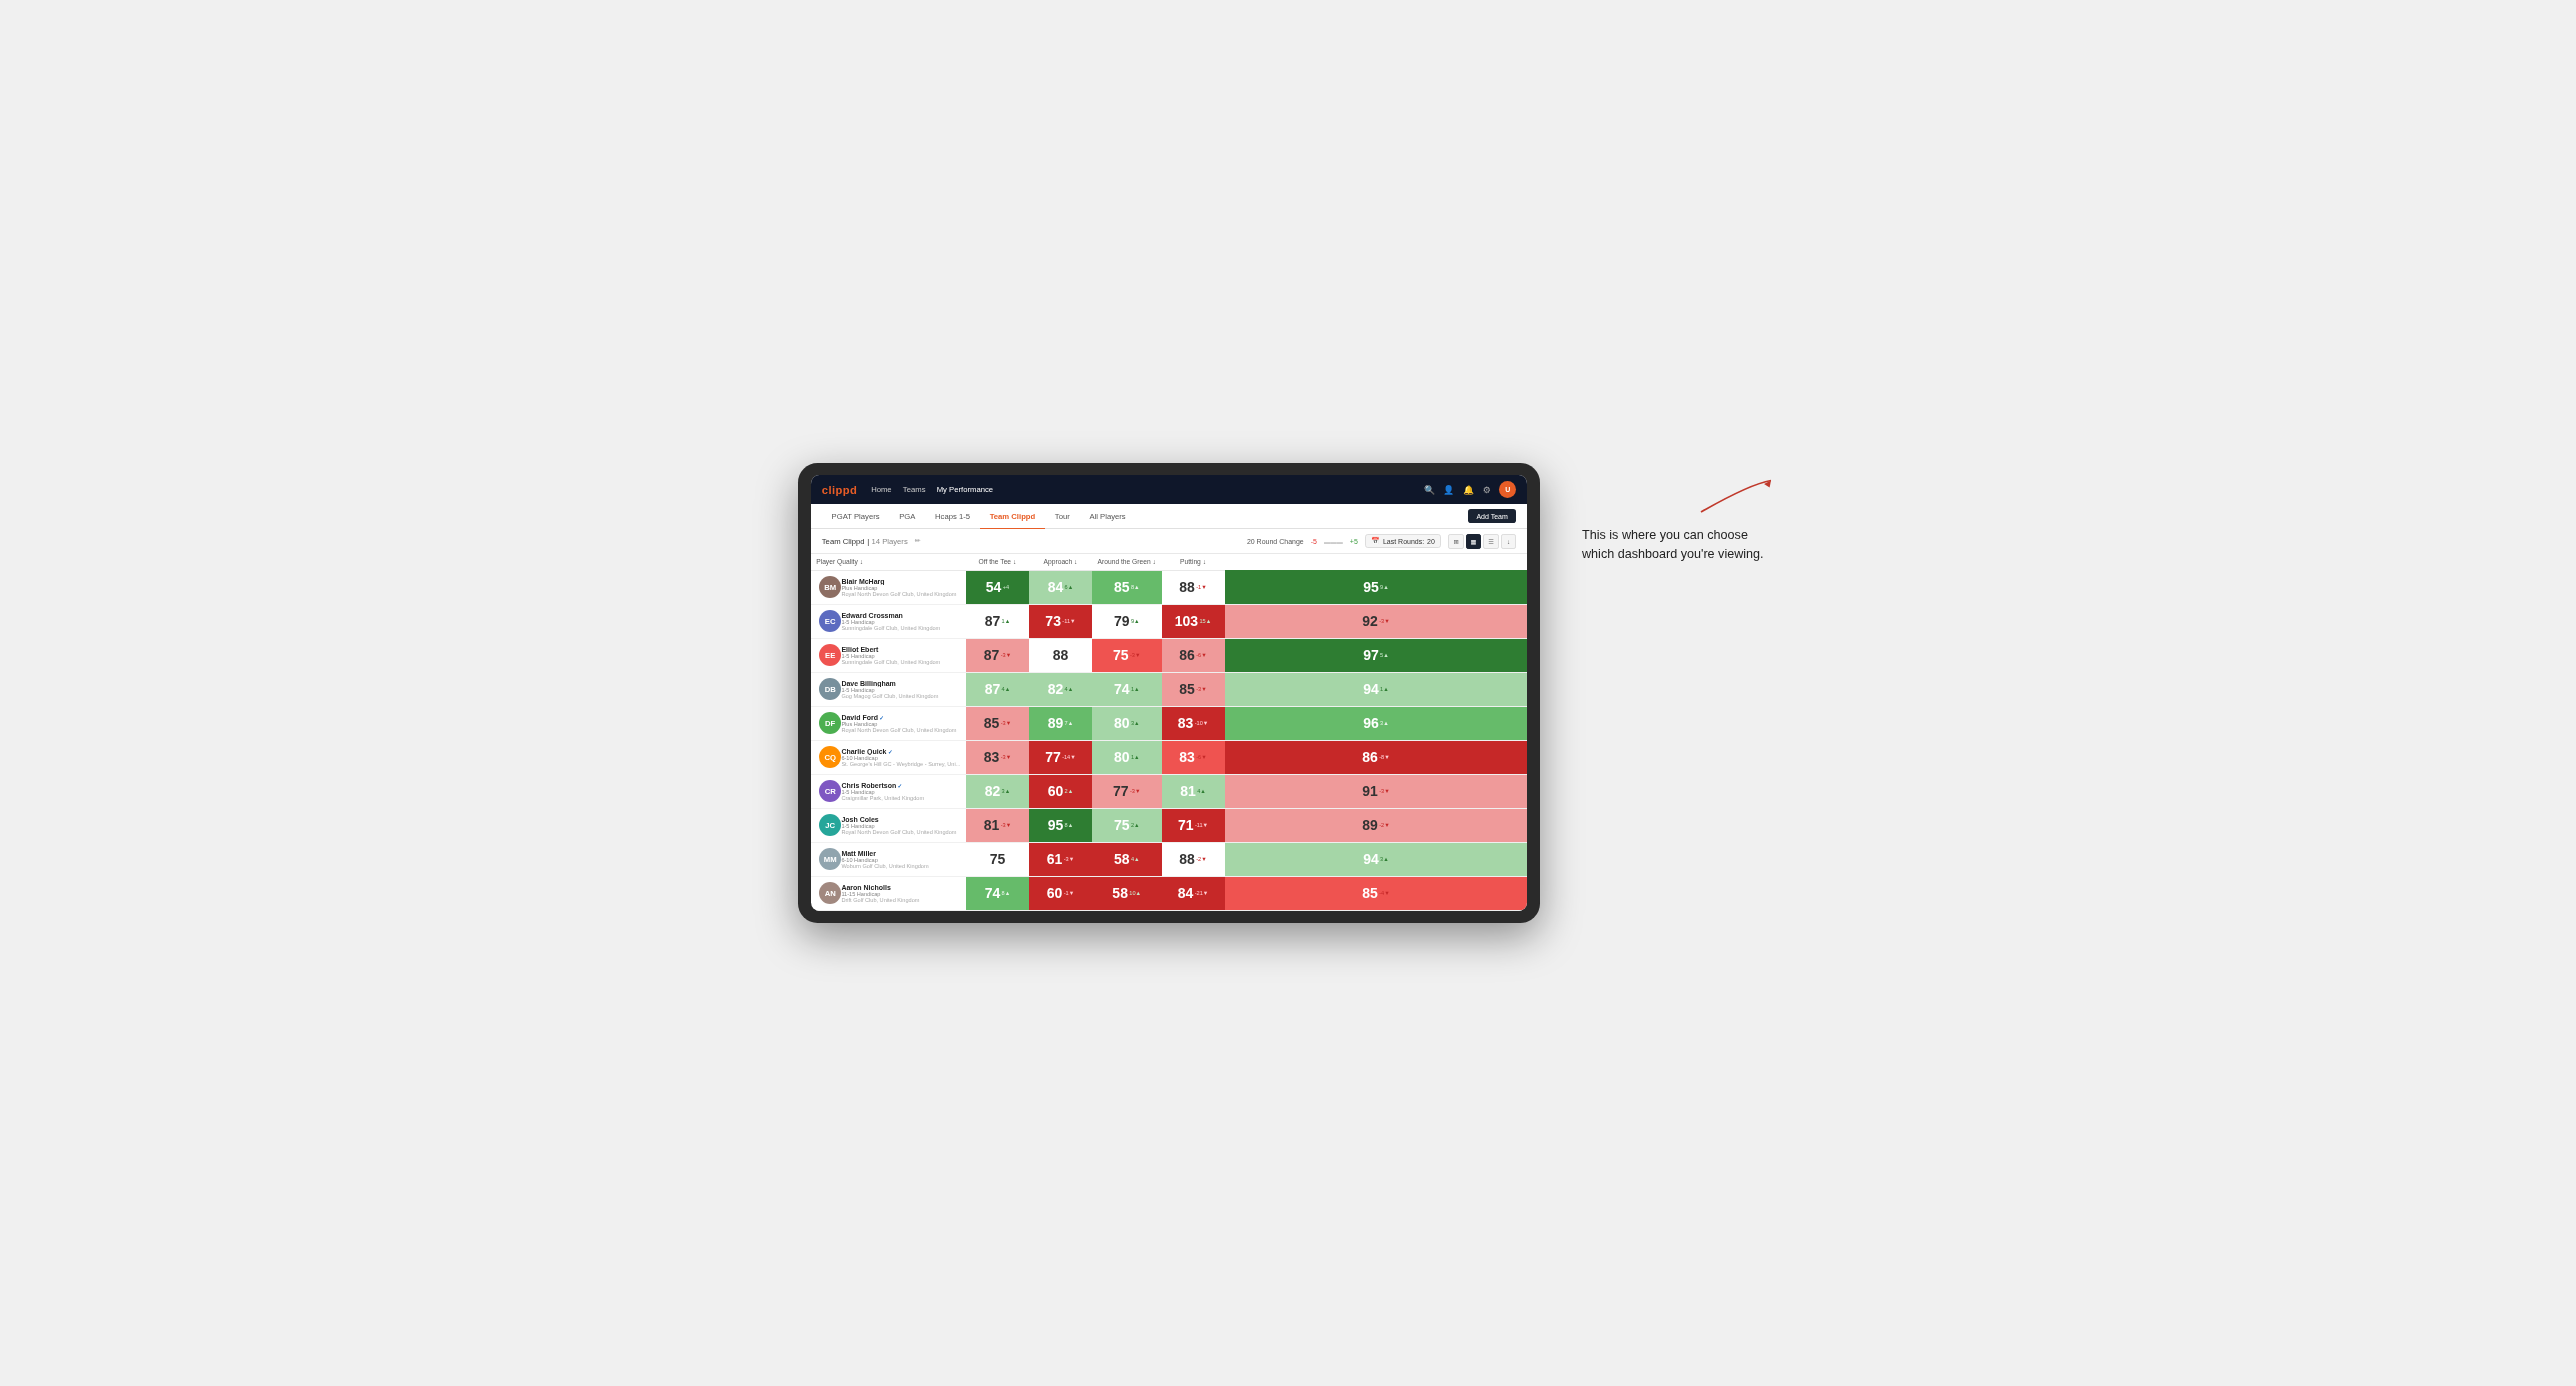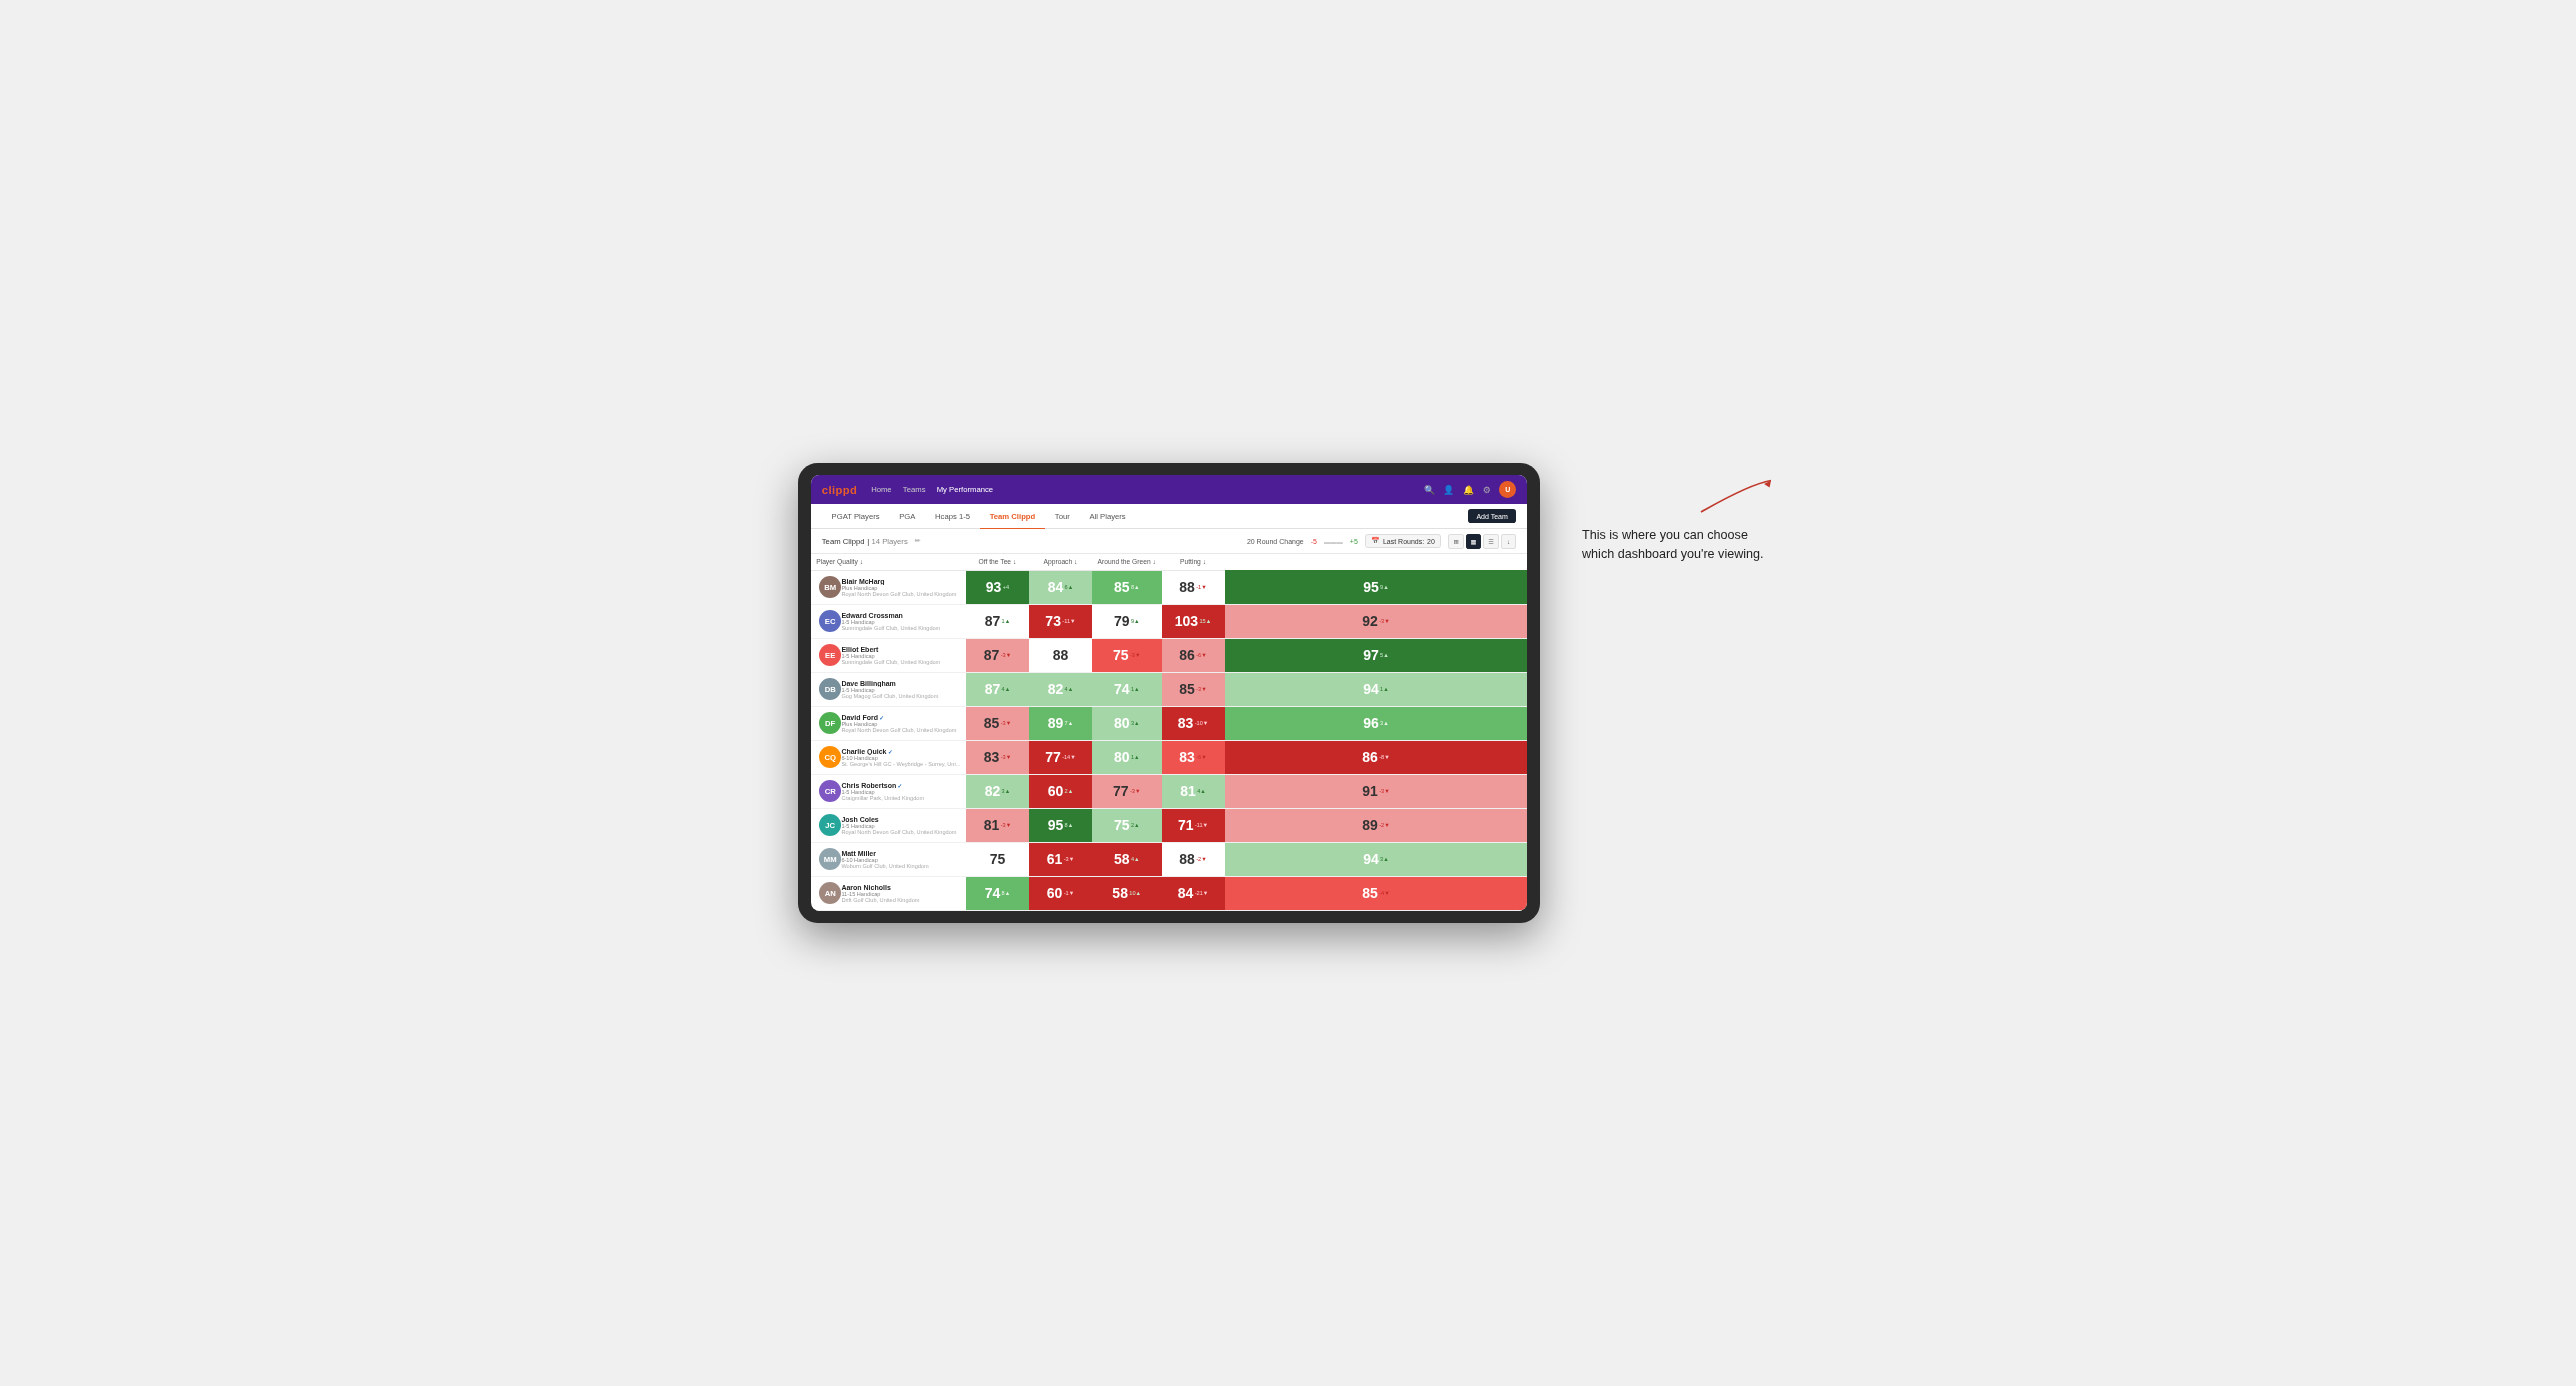--- a/index.html
+++ b/index.html
@@ -28,21 +28,21 @@
       flex: 1;
       min-width: 0;
     }
     .tablet-screen {
       background: #fff;
       border-radius: 8.4px;
       overflow: hidden;
     }
     
     .nav-bar {
-      background: #4c1d95;
+      background: #0f172a;
       display: flex;
       align-items: center;
       padding: 0 11.2px;
       height: 29px;
       gap: 14px;
     }
     .nav-logo {
       color: #e85d26;
       font-weight: 700;
       font-size: 11.2px;
@@ -425,21 +425,21 @@
           <div class="player-name">
             Blair McHarg
           </div>
           <div class="player-hcp">Plus Handicap</div>
           <div class="player-club">Royal North Devon Golf Club, United Kingdom</div>
         </div>
       </div>
     </td>
                 <td class="metric-cell bg-green-dark">
                   <div class="metric-value">
-                    <span>93</span>
+                    <span>54</span>
                     <span class="change up">+4</span>
                   </div>
                 </td>
                 <td class="metric-cell bg-green-light">
                   <div class="metric-value">
                     <span>84</span>
                     <span class="change up">6▲</span>
                   </div>
                 </td>
                 <td class="metric-cell bg-green-med">

